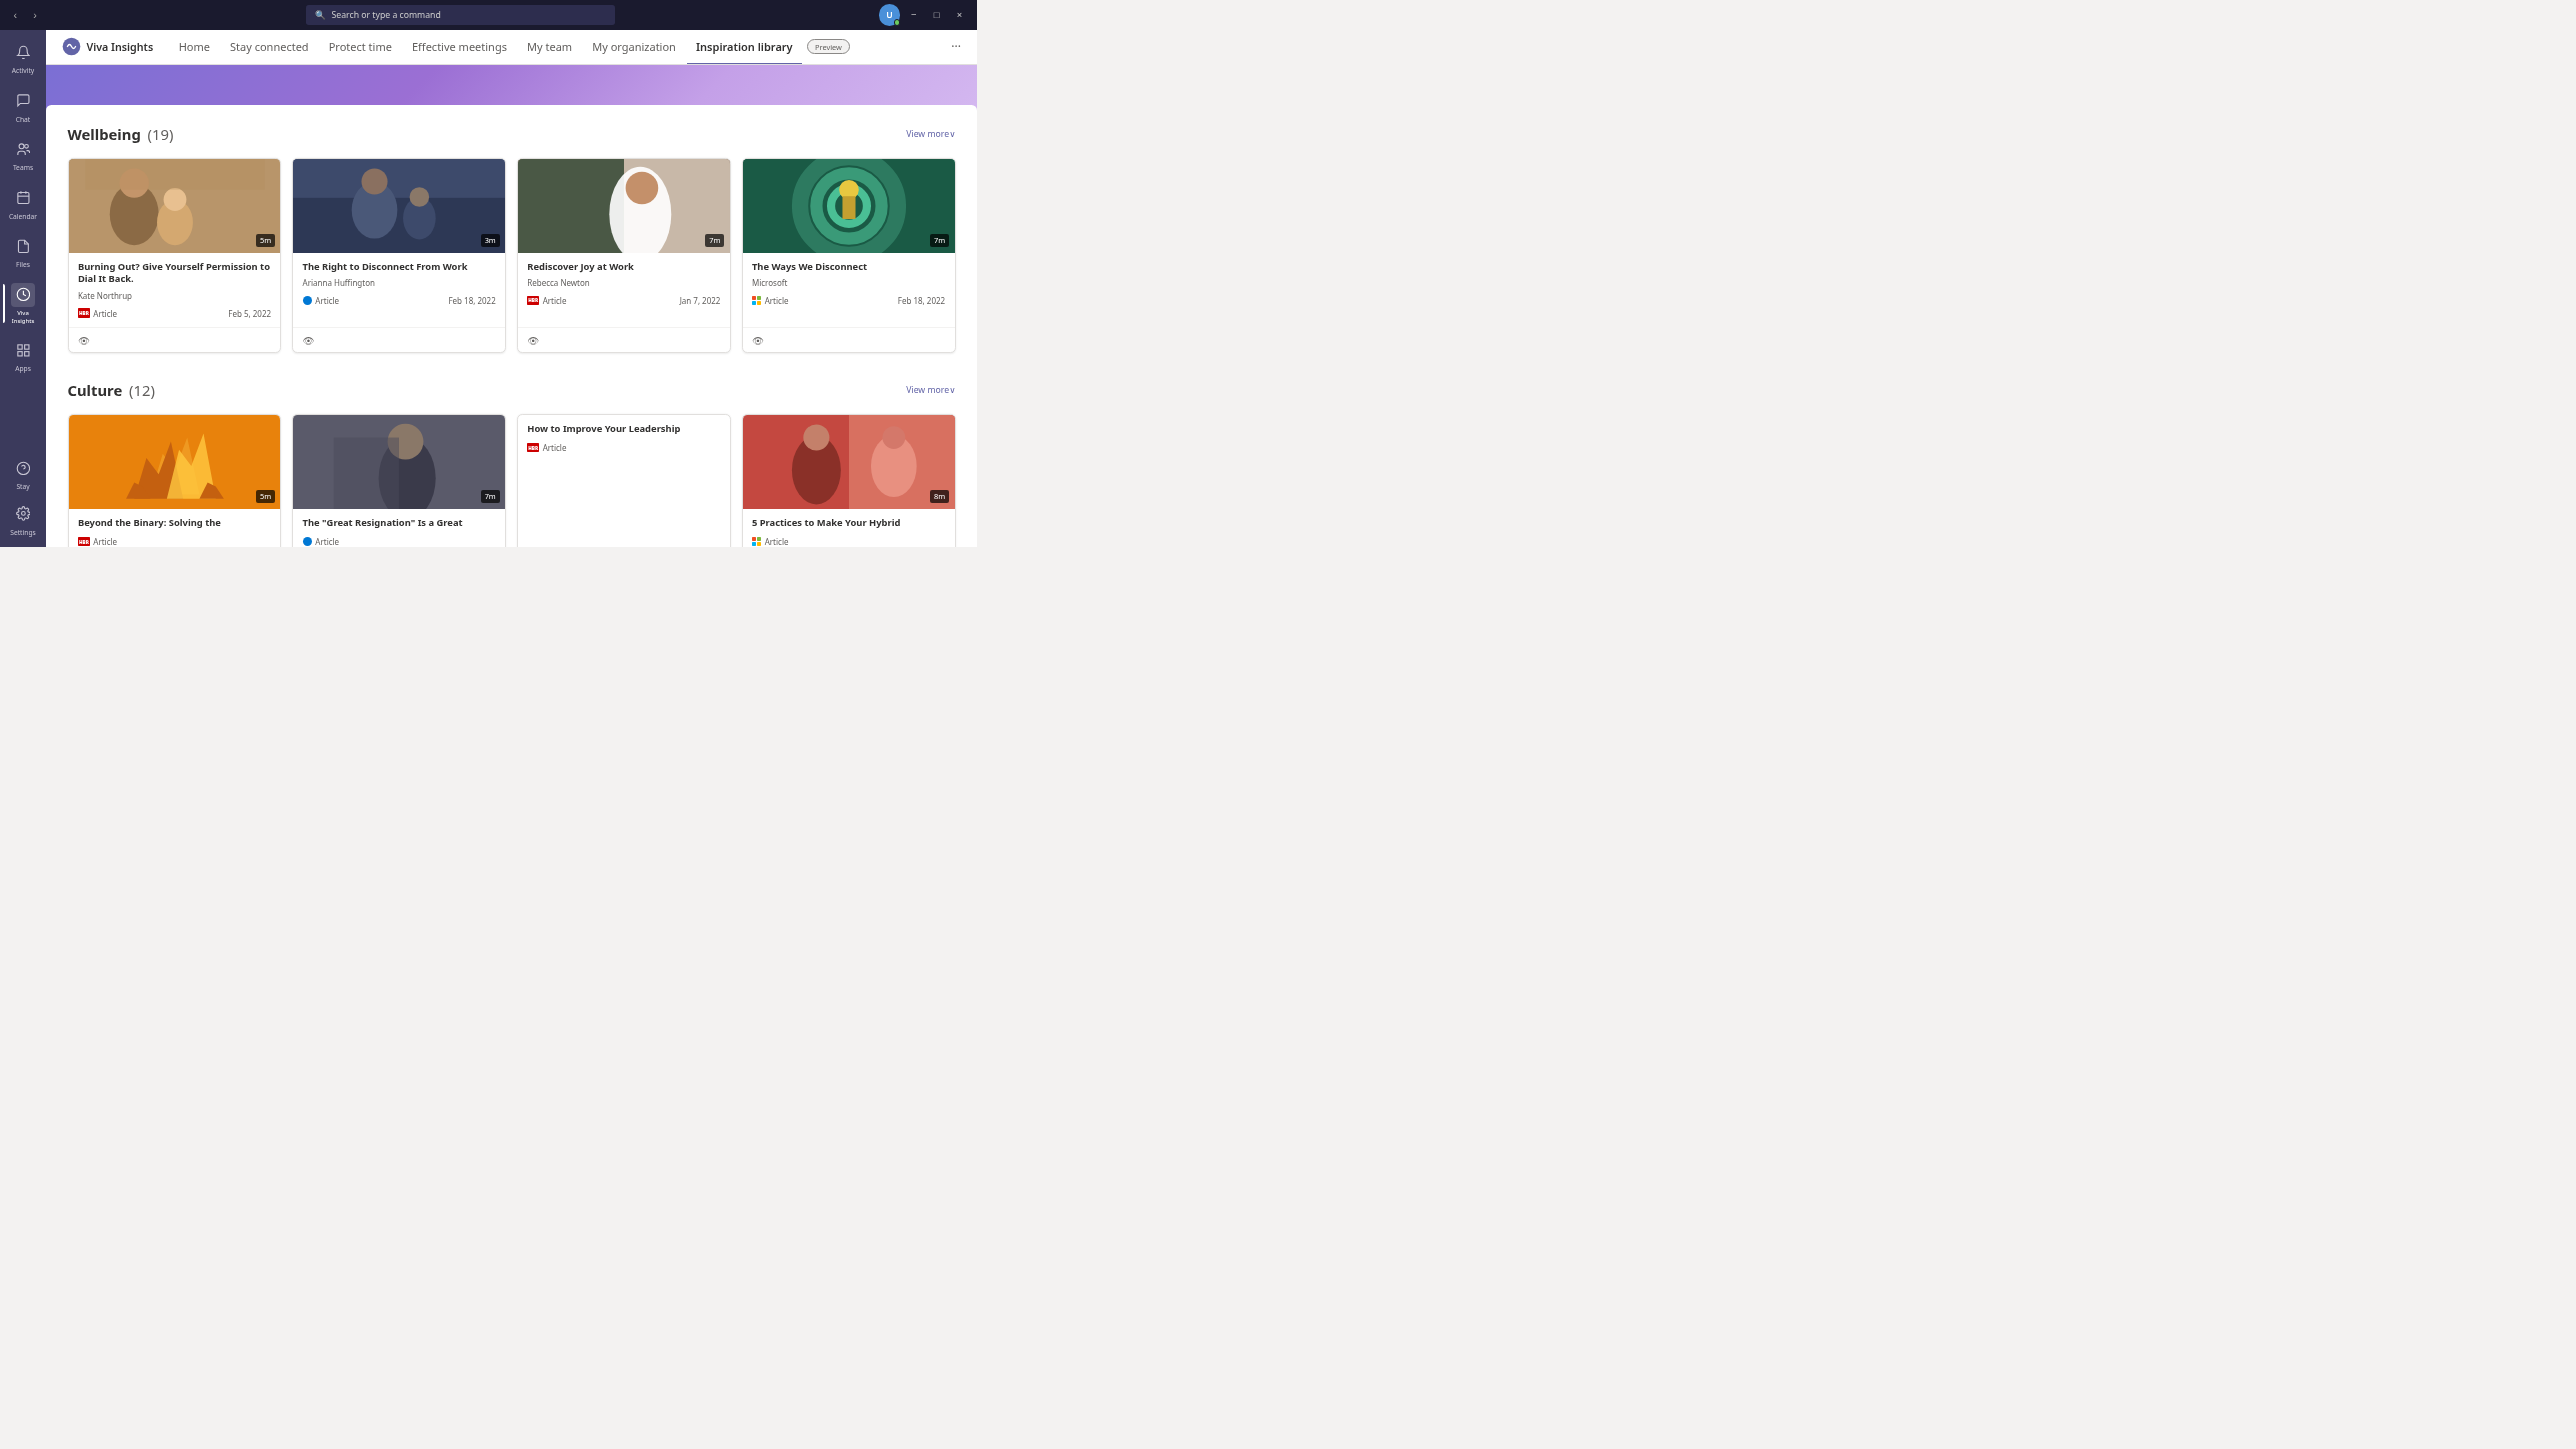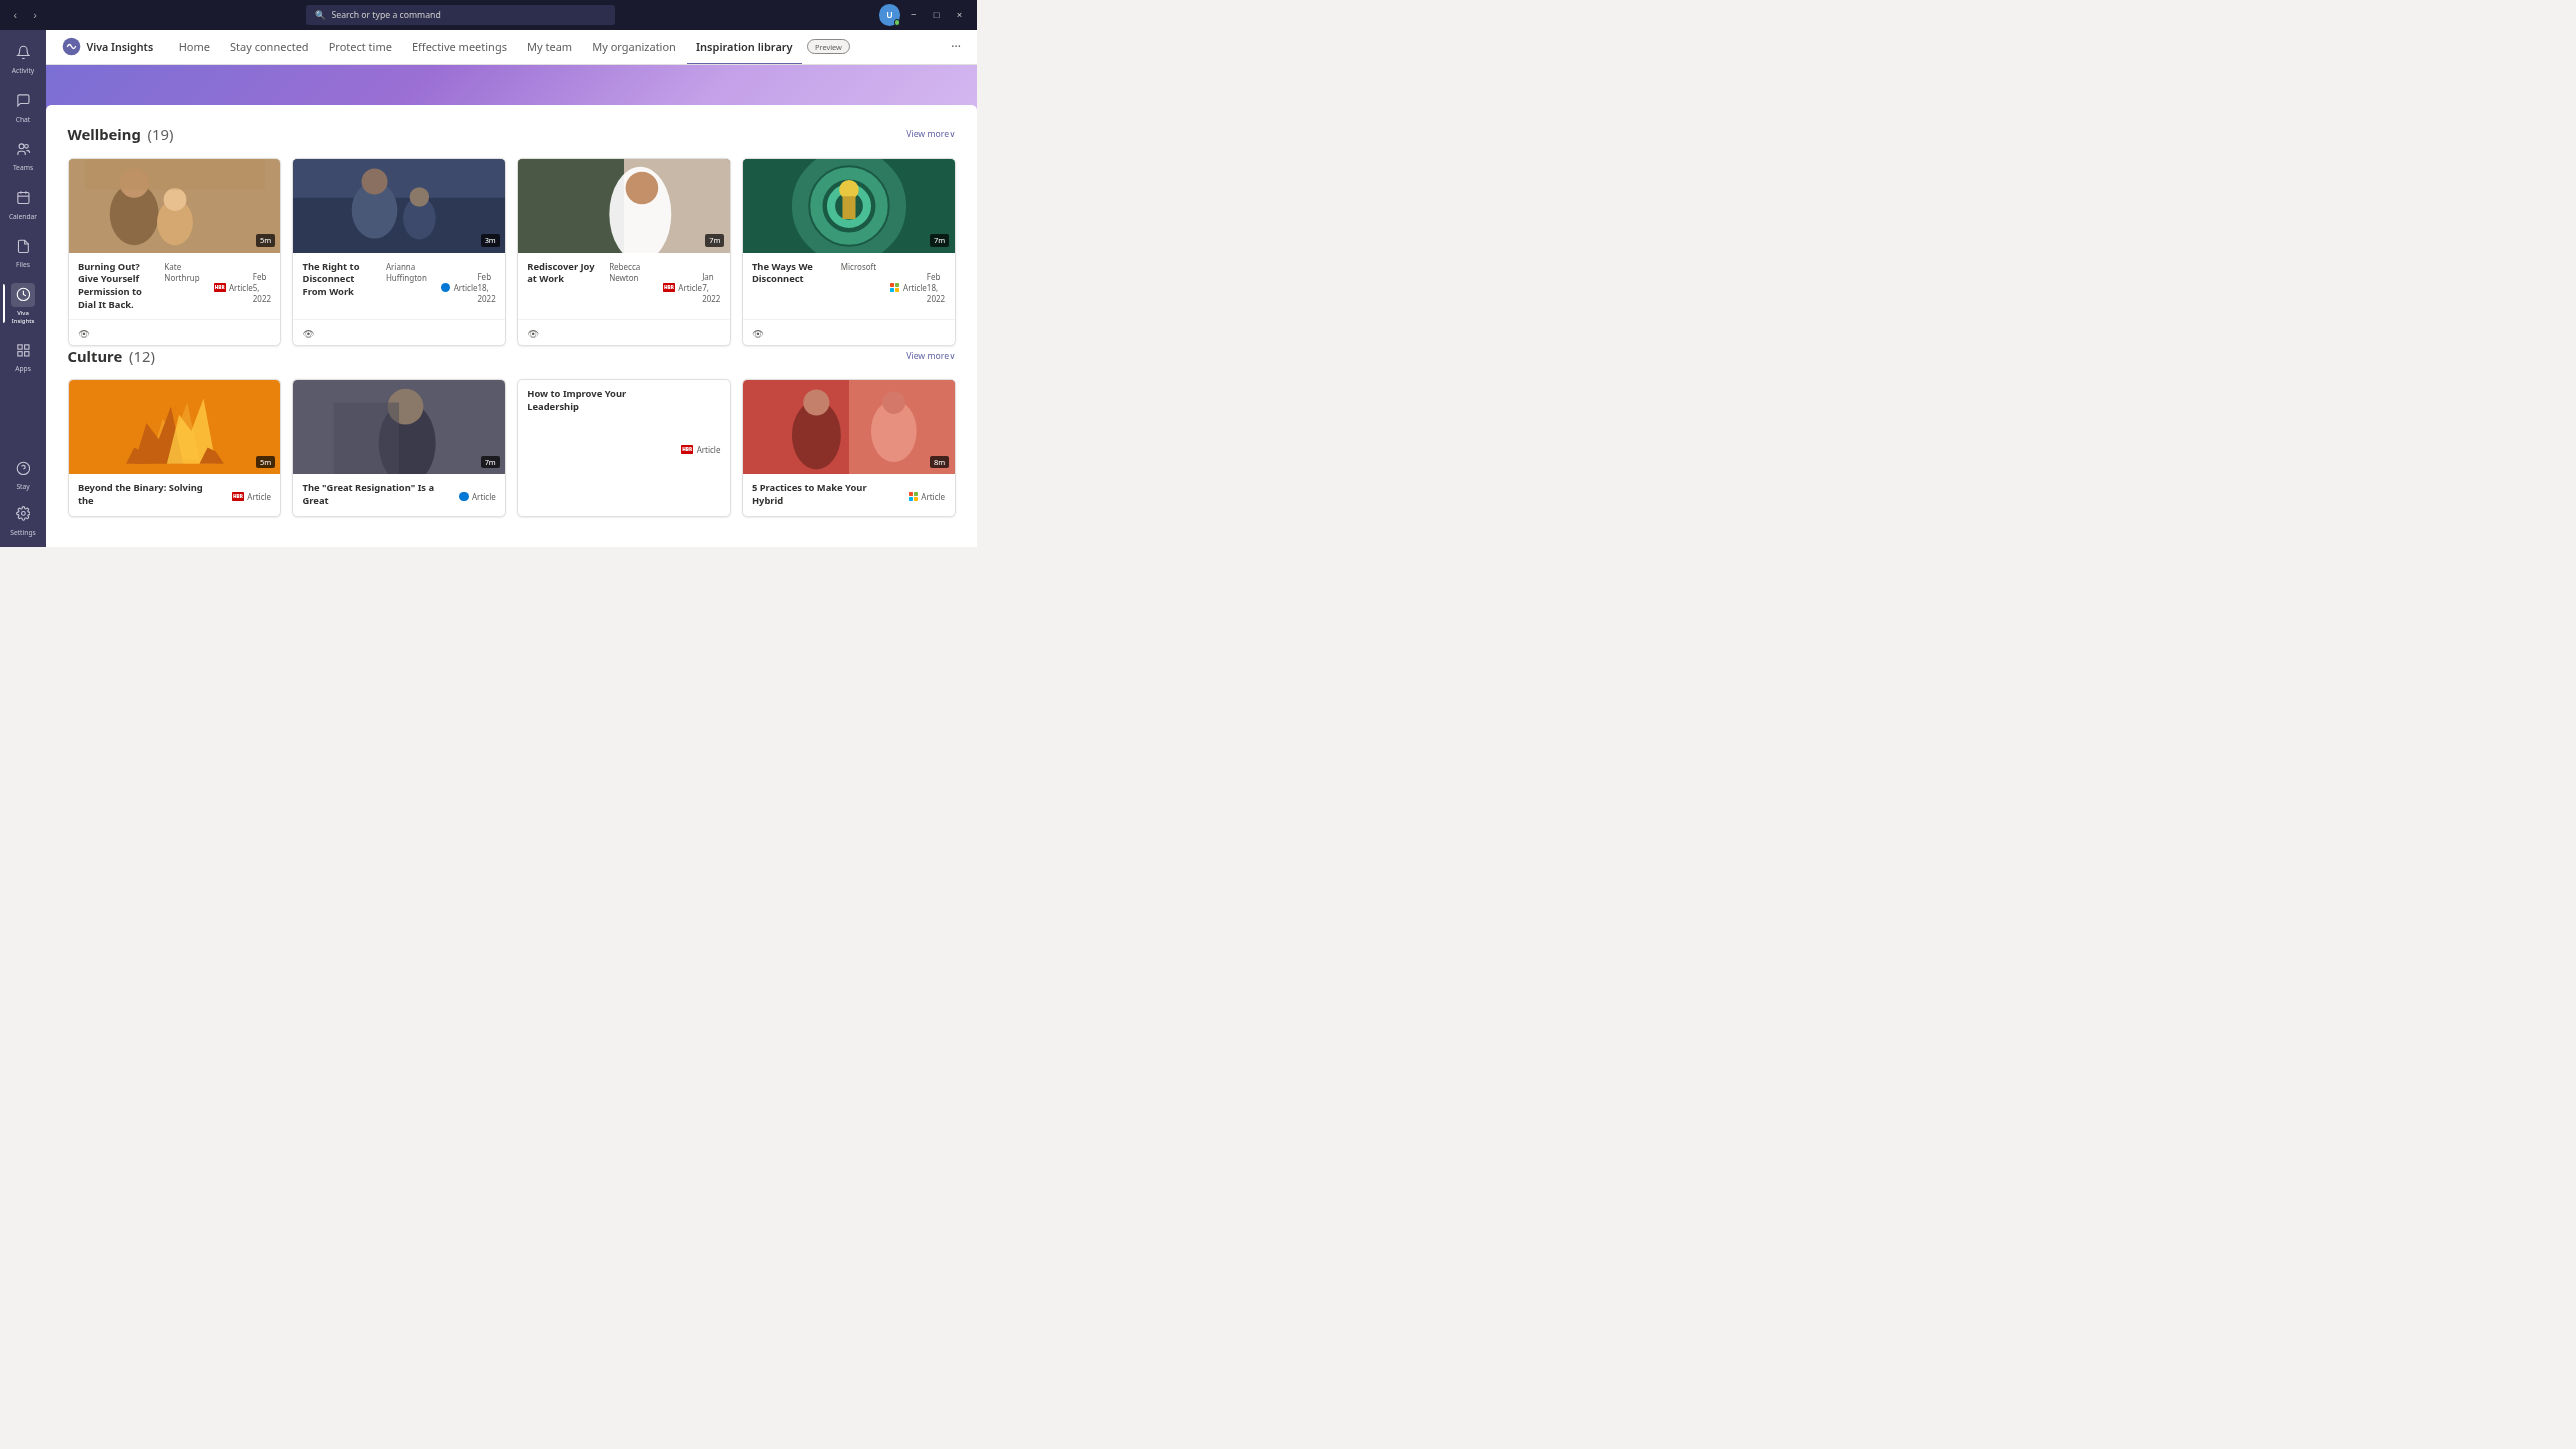--- a/index.html
+++ b/index.html
@@ -85,21 +85,21 @@
     }
 
     
     .main-content {
       flex: 1; background: white; overflow-y: auto; padding: 0;
       border-radius: 5.4px 5.4px 0 0; margin: -13.4px 0 0 0; position: relative; z-index: 2;
     }
     .content-inner { padding: 19px 21.5px; }
 
     
-    .section { }
+    .section { margin-bottom: 27px; }
     .section-header {
       display: flex; align-items: center; justify-content: space-between;
       margin-bottom: 13.4px;
     }
     .section-title { font-size: 14.8px; font-weight: 700; color: #323130; }
     .section-count { font-size: 14.8px; color: #605e5c; font-weight: 400; margin-left: 4px; }
     .view-more { color: #6264a7; font-size: 8.7px; cursor: pointer; display: flex; align-items: center; gap: 0; }
 
     
     .cards-grid { display: grid; grid-template-columns: repeat(4, 1fr); gap: 10.7px; }
@@ -109,21 +109,21 @@
       background: white; display: flex; flex-direction: column;
       box-shadow: 0 0.7px 2px rgba(0,0,0,0.08);
     }
     .card-image-placeholder {
       width: 100%; height: 94px; position: relative; flex-shrink: 0;
     }
     .card-duration {
       position: absolute; bottom: 6px; right: 5.4px; background: rgba(0,0,0,0.7);
       color: white; font-size: 7.4px; padding: 1.3px 4px; border-radius: 2px;
     }
-    .card-body { padding: 8px 9.4px; flex: 1; display: flex; flex-direction: row; gap: 14px; }
+    .card-body { padding: 8px 9.4px; flex: 1; display: flex; flex-direction: column; gap: 4px; }
     .card-title { font-size: 9.4px; font-weight: 700; color: #323130; line-height: 1.35; }
     .card-author { font-size: 8px; color: #605e5c; }
     .card-meta { display: flex; align-items: center; justify-content: space-between; margin-top: 2.7px; }
     .card-type { display: flex; align-items: center; gap: 3.4px; font-size: 8px; color: #605e5c; }
     .card-date { font-size: 8px; color: #605e5c; }
     .card-footer { padding: 5.4px 9.4px; border-top: 0.7px solid #f3f2f1; }
     .card-eye { color: #605e5c; font-size: 9.4px; cursor: pointer; }
 
     
     .img-family { background: linear-gradient(135deg, #8b7355 0%, #c4a882 50%, #d4c4b0 100%); }

